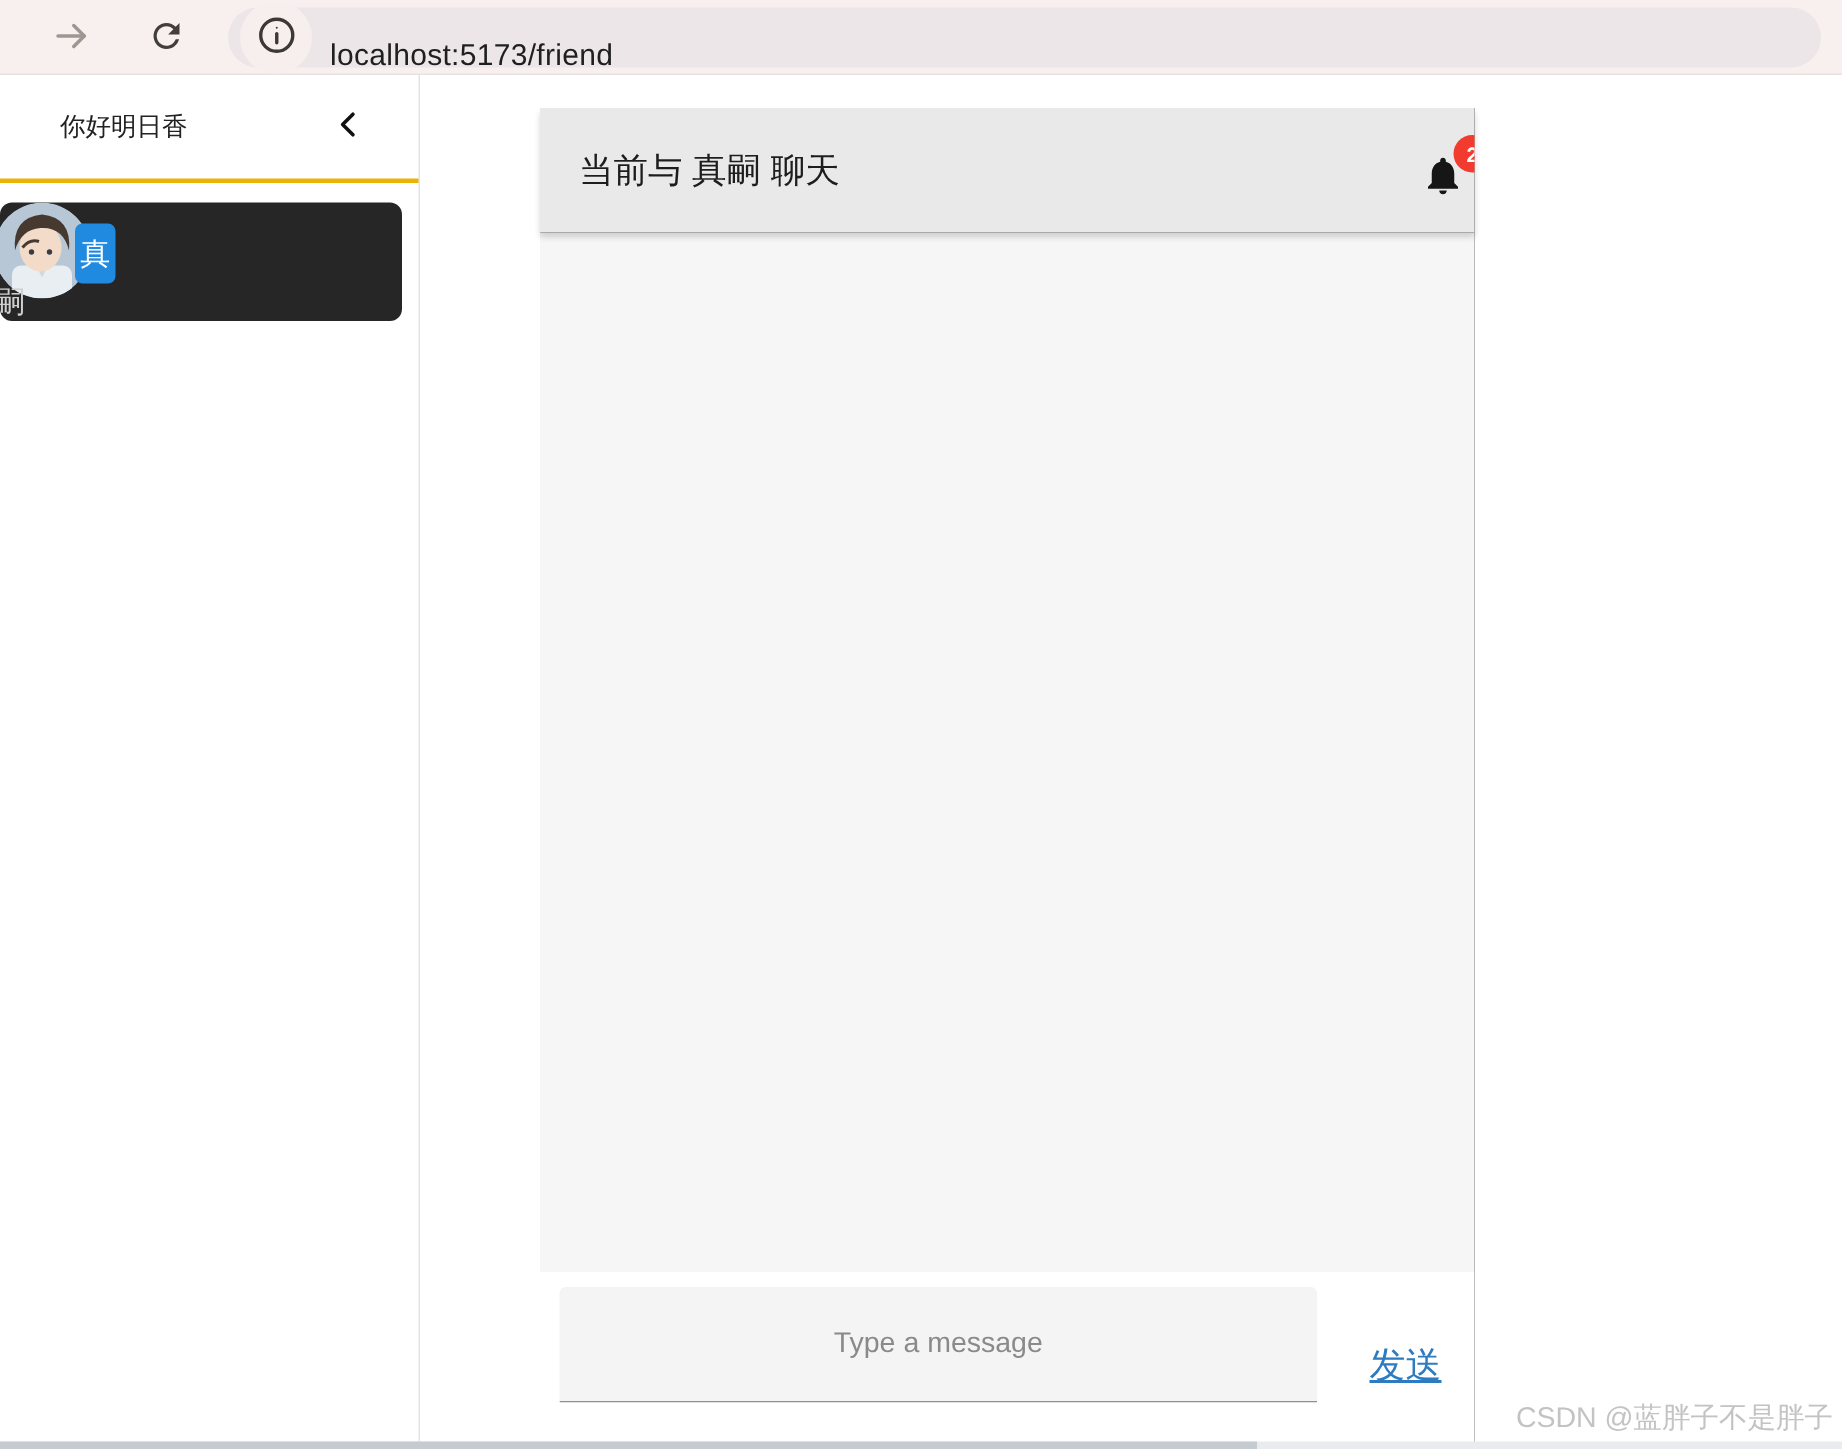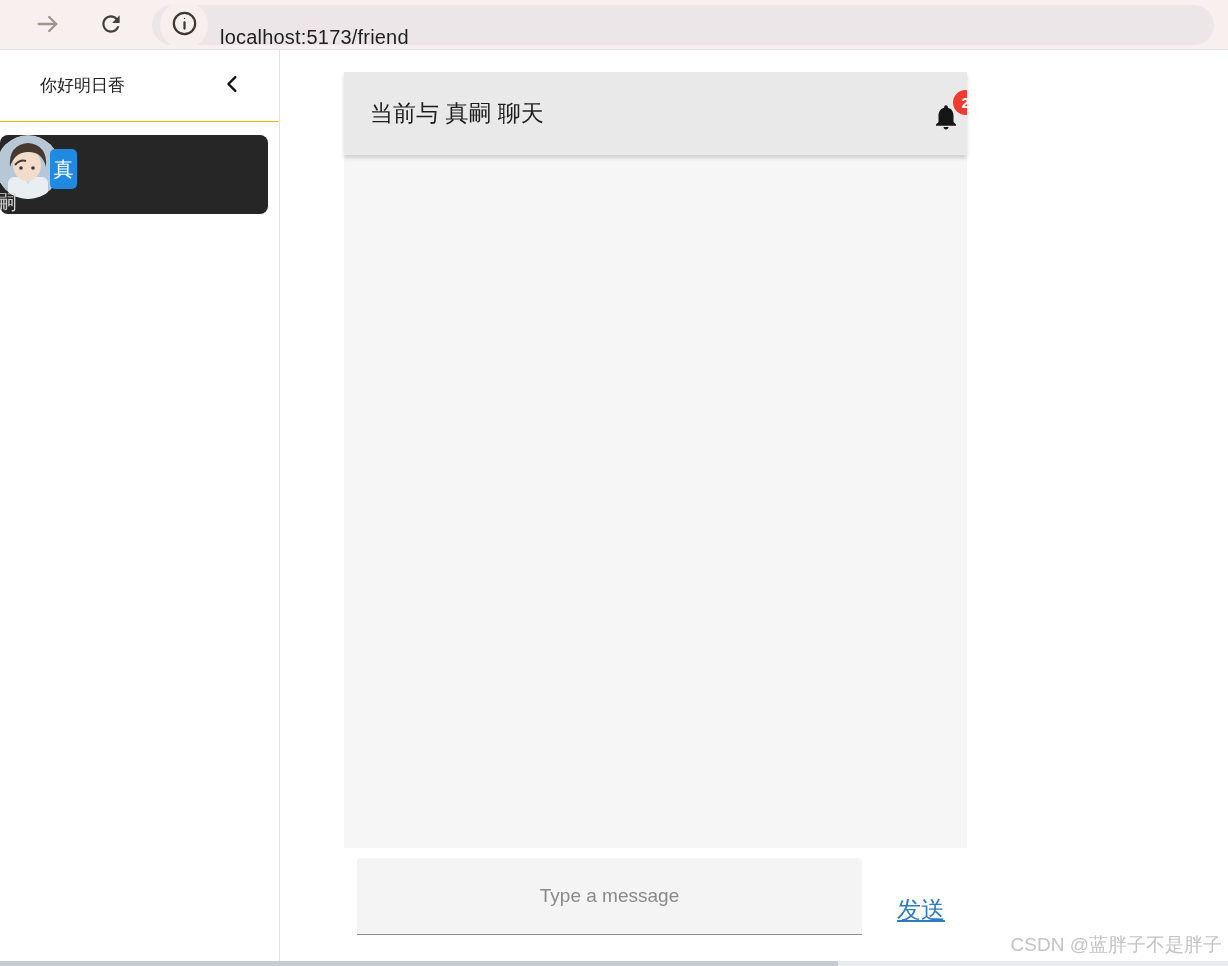--- a/index.html
+++ b/index.html
@@ -17,36 +17,36 @@
   .btn-reload { left:94px; }
   .info-halo { position:absolute; left:160px; top:1px; width:48px; height:48px; border-radius:50%;
                background:#f7efed; display:flex; align-items:center; justify-content:center;
                border:none; cursor:pointer; }
   .url-text { position:absolute; left:220px; top:0; height:50px; line-height:50px;
               font-size:20px; color:#1f1f1f; letter-spacing:0.2px;margin-top:12px; }
 
   
   .sidebar { position:absolute; left:0; top:50px; width:280px; bottom:0;
              background:#ffffff; border-right:1px solid #e3e3e3; }
-  .sb-header { height:72px; border-bottom:1px solid #eab308; display:flex;
+  .sb-header { height:72px; border-bottom:3px solid #eab308; display:flex;
                align-items:center; justify-content:space-between; padding:0 32px 0 40px; }
   .sb-title { font-size:17px; color:#222222; }
   .collapse-btn { border:none; background:transparent; cursor:pointer; width:28px; height:28px;
                   display:flex; align-items:center; justify-content:center; }
   .friend-card { position:absolute; left:0; top:85px; width:268px; height:79px;
                  background:#262626; border-radius:8px; cursor:pointer; }
   .avatar-wrap { position:absolute; left:-4px; top:0px; width:64px; height:64px;
                  border-radius:50%; overflow:hidden; }
   .sel-char { position:absolute; left:50px; top:14px; width:27px; height:40px;
               background:#1f8ae0; border-radius:5px; color:#ffffff; font-size:20px;
               display:flex; align-items:center; justify-content:center; }
   .rest-char { position:absolute; left:-3px; top:56px; color:#cfcfcf; font-size:20px; line-height:22px; }
 
   
-  .chat-panel { position:absolute; left:344px; top:72px; width:623px; bottom:0; background:#000000; }
+  .chat-panel { position:absolute; left:360px; top:72px; width:623px; bottom:0; background:#000000; }
   .chat-header { position:relative; height:83px; background:#e9e9e9; overflow:hidden;
                  box-shadow:0 3px 4px rgba(0,0,0,0.16); z-index:2; }
   .chat-title { position:absolute; left:26px; top:0; height:83px; line-height:83px;
                 font-size:23px; color:#1d1d1d; }
   .bell-btn { position:absolute; right:2px; top:24px; width:36px; height:40px;
               border:none; background:transparent; cursor:pointer; }
   .bell-glyph { position:absolute; left:2px; top:6px; }
   .badge { position:absolute; right:-13px; top:-6px; width:25px; height:25px; border-radius:50%;
            background:#f23b2f; color:#ffffff; font-size:14px; font-weight:bold;
            display:flex; align-items:center; justify-content:center; }

